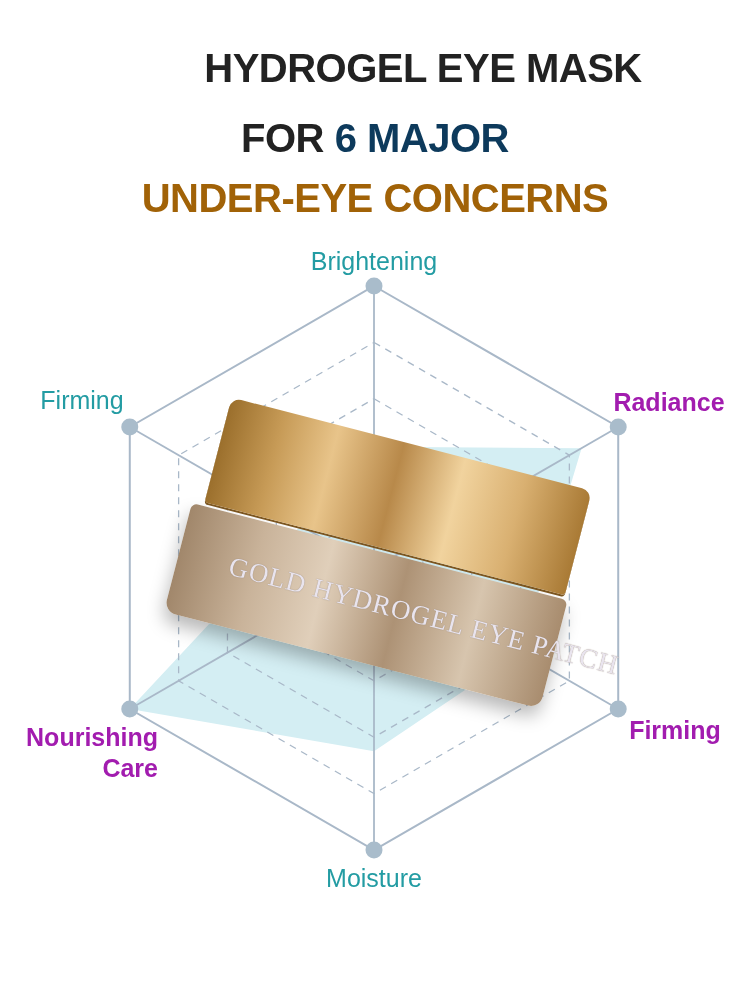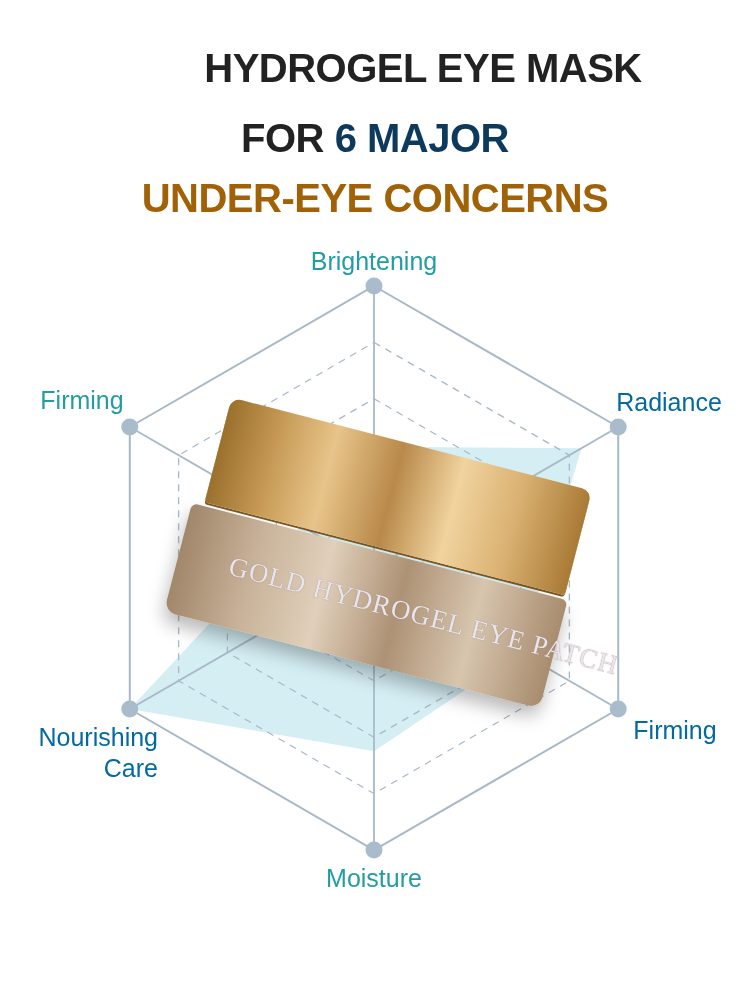--- a/index.html
+++ b/index.html
@@ -5,21 +5,21 @@
   html,body{margin:0;padding:0;background:#ffffff;}
   body{width:750px;height:1000px;position:relative;overflow:hidden;font-family:"Liberation Sans",sans-serif;}
   .title{position:absolute;left:0;width:750px;text-align:center;font-weight:700;font-size:40px;letter-spacing:-0.5px;line-height:60px;}
   .t1{top:38px;color:#222222;padding-left:48px;}
   .t2{top:108px;color:#222222;}
   .t3{top:156px;color:#a16207;margin-top:12px;}
   .accent{color:#0d3a5c;}
   svg.radar{position:absolute;left:0;top:0;}
   .lbl{position:absolute;font-size:25px;line-height:28px;text-align:center;white-space:nowrap;}
   .lbl.light{color:#239ca3;font-weight:400;}
-  .lbl.bold{color:#0369a1;font-weight:400;}
+  .lbl.bold{color:#a21caf;font-weight:700;}
   .jar{position:absolute;left:185px;top:440px;width:392px;height:230px;transform:rotate(14.5deg);transform-origin:50% 50%;}
   .lid{position:absolute;left:12px;top:0;width:372px;height:108px;border-radius:10px 10px 4px 4px;
        background:linear-gradient(90deg,#9b6f2c 0%,#c79b57 15%,#e8c48a 30%,#b8894a 48%,#f1d39e 65%,#d9b071 82%,#a97a35 100%);
        box-shadow:0 2px 0 #7b5520;}
   .base{position:absolute;left:0;top:112px;width:388px;height:112px;border-radius:6px 6px 12px 12px;
         background:linear-gradient(90deg,#a1876b 0%,#c9b39a 20%,#e0cfba 38%,#ad9275 58%,#d7c5ae 78%,#a88c6e 100%);
         box-shadow:0 10px 18px rgba(0,0,0,0.28);}
   .jar-text{position:absolute;left:52px;top:148px;font-family:"Liberation Serif",serif;font-size:27px;letter-spacing:1px;color:#e9e4ee;text-shadow:0 0 1px #8b7a66;white-space:nowrap;}
 </style>
 </head>

